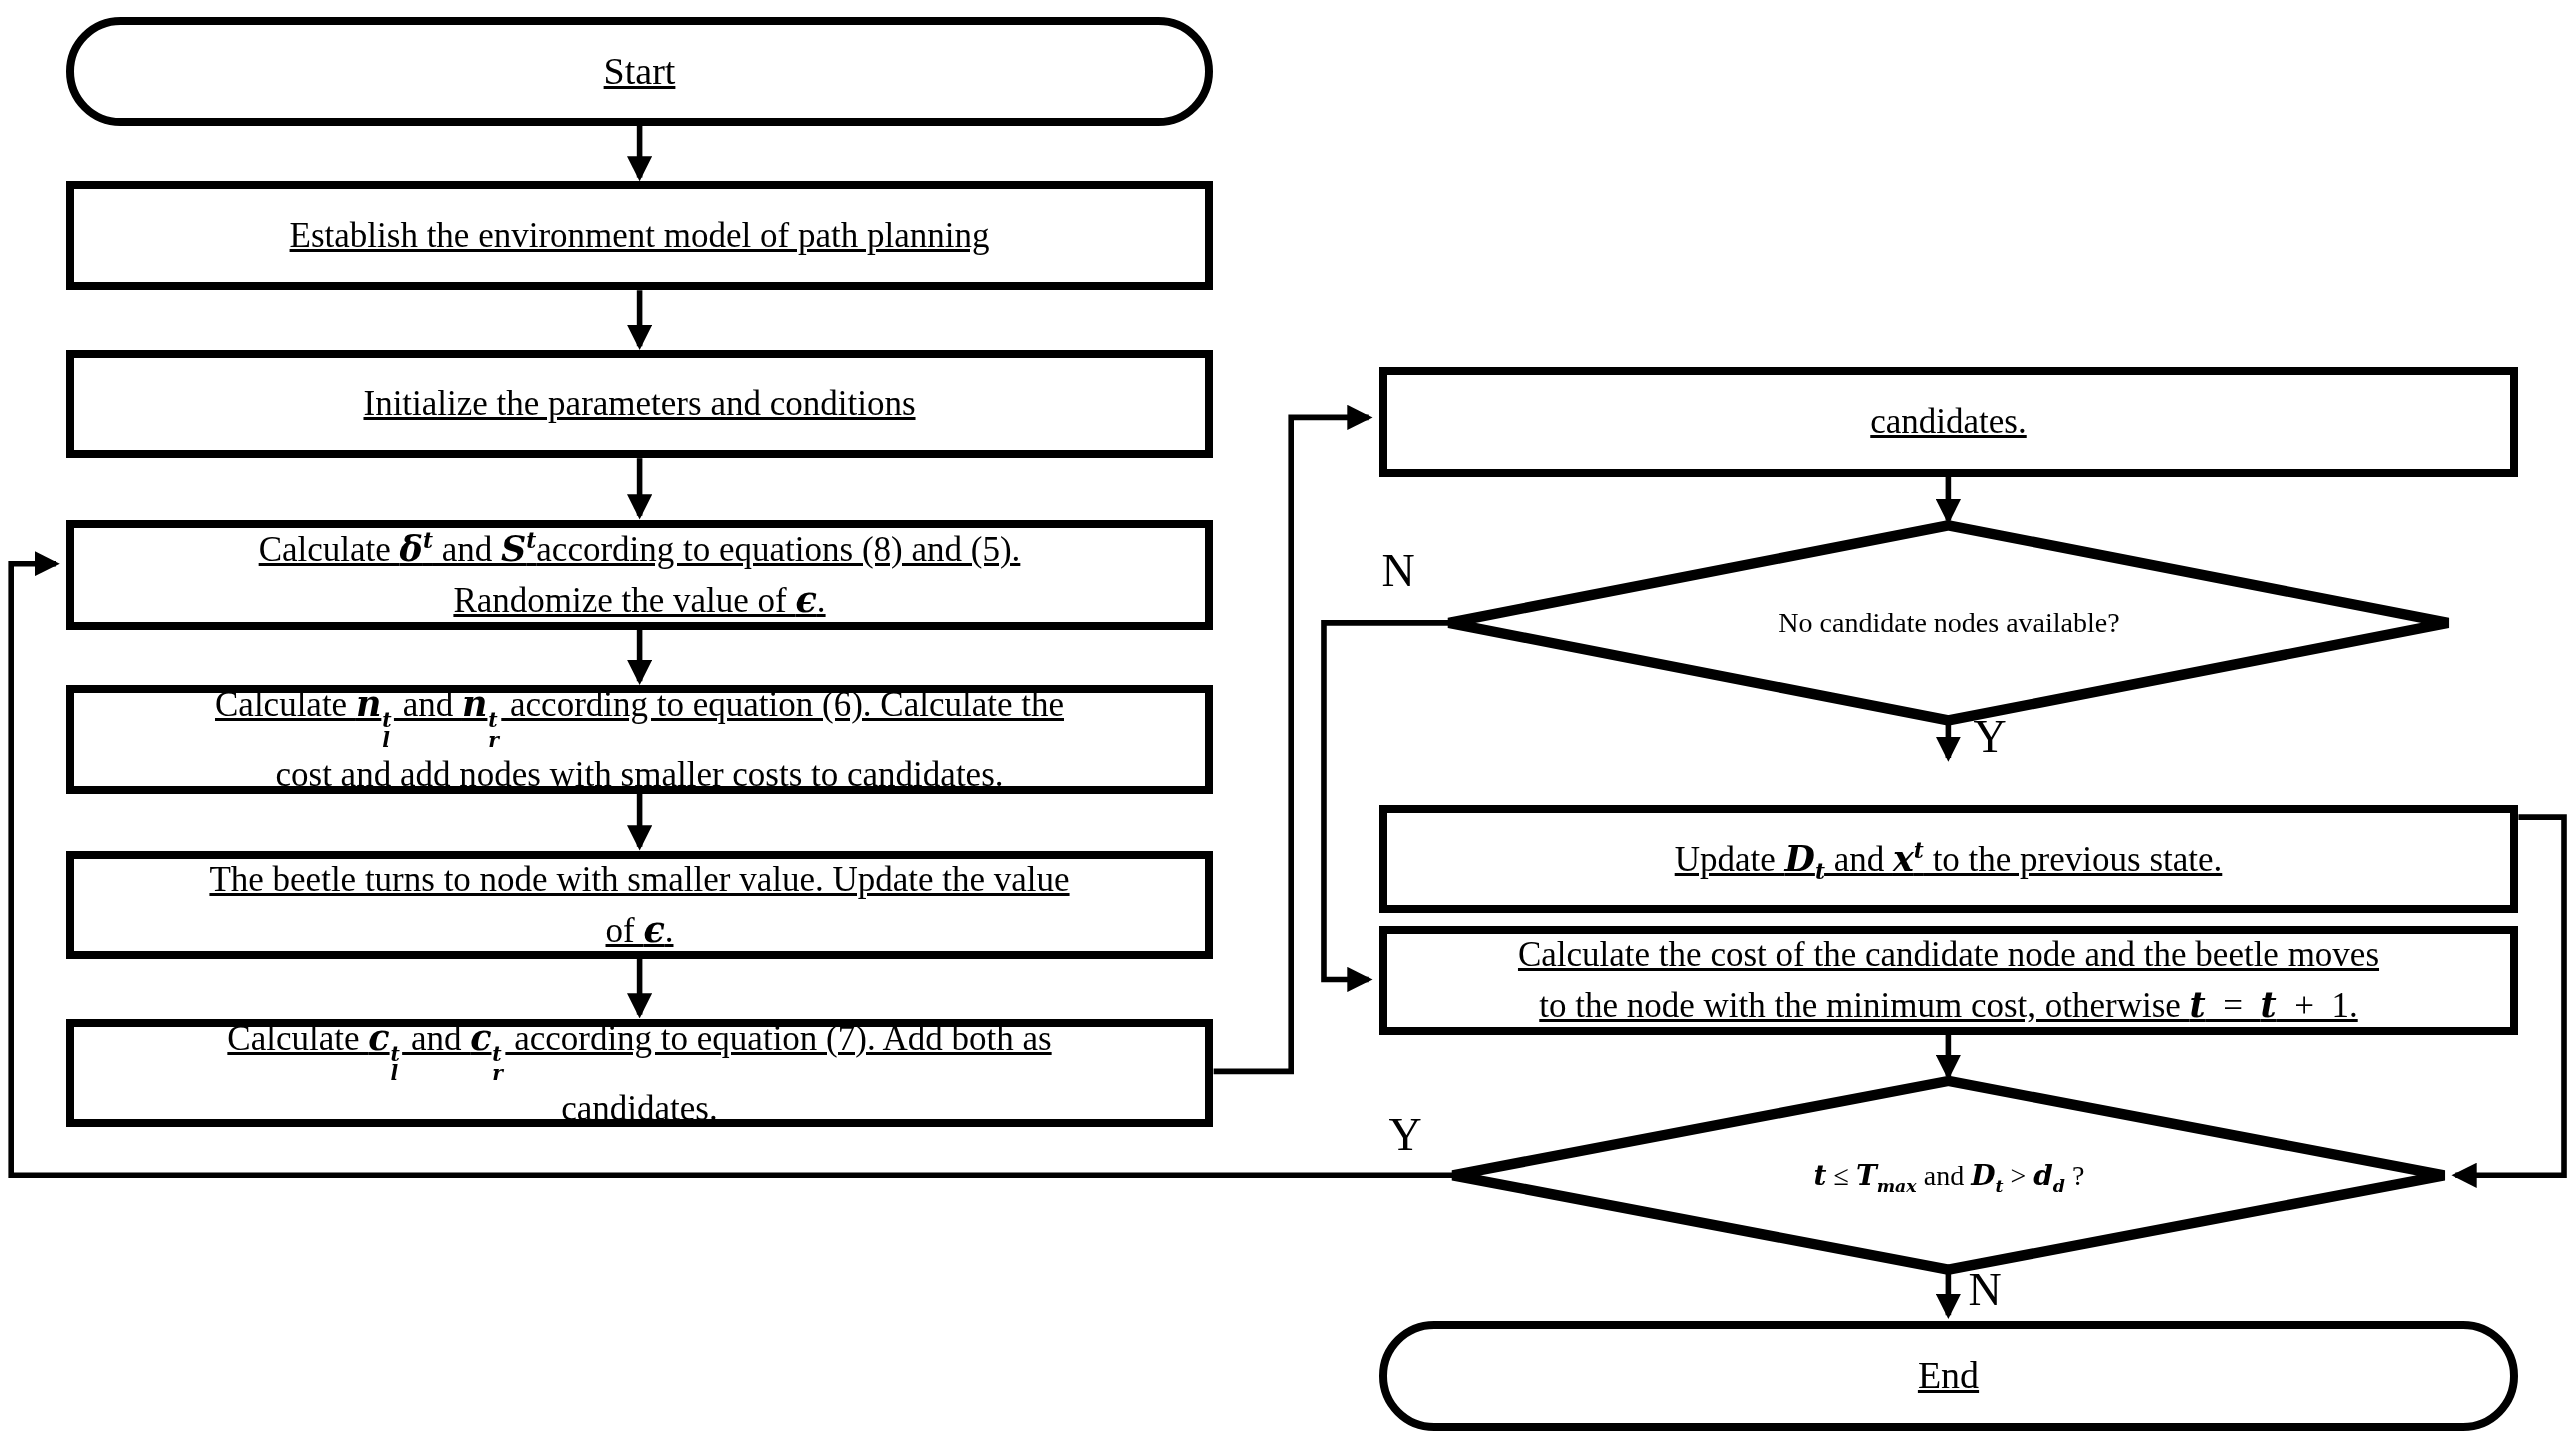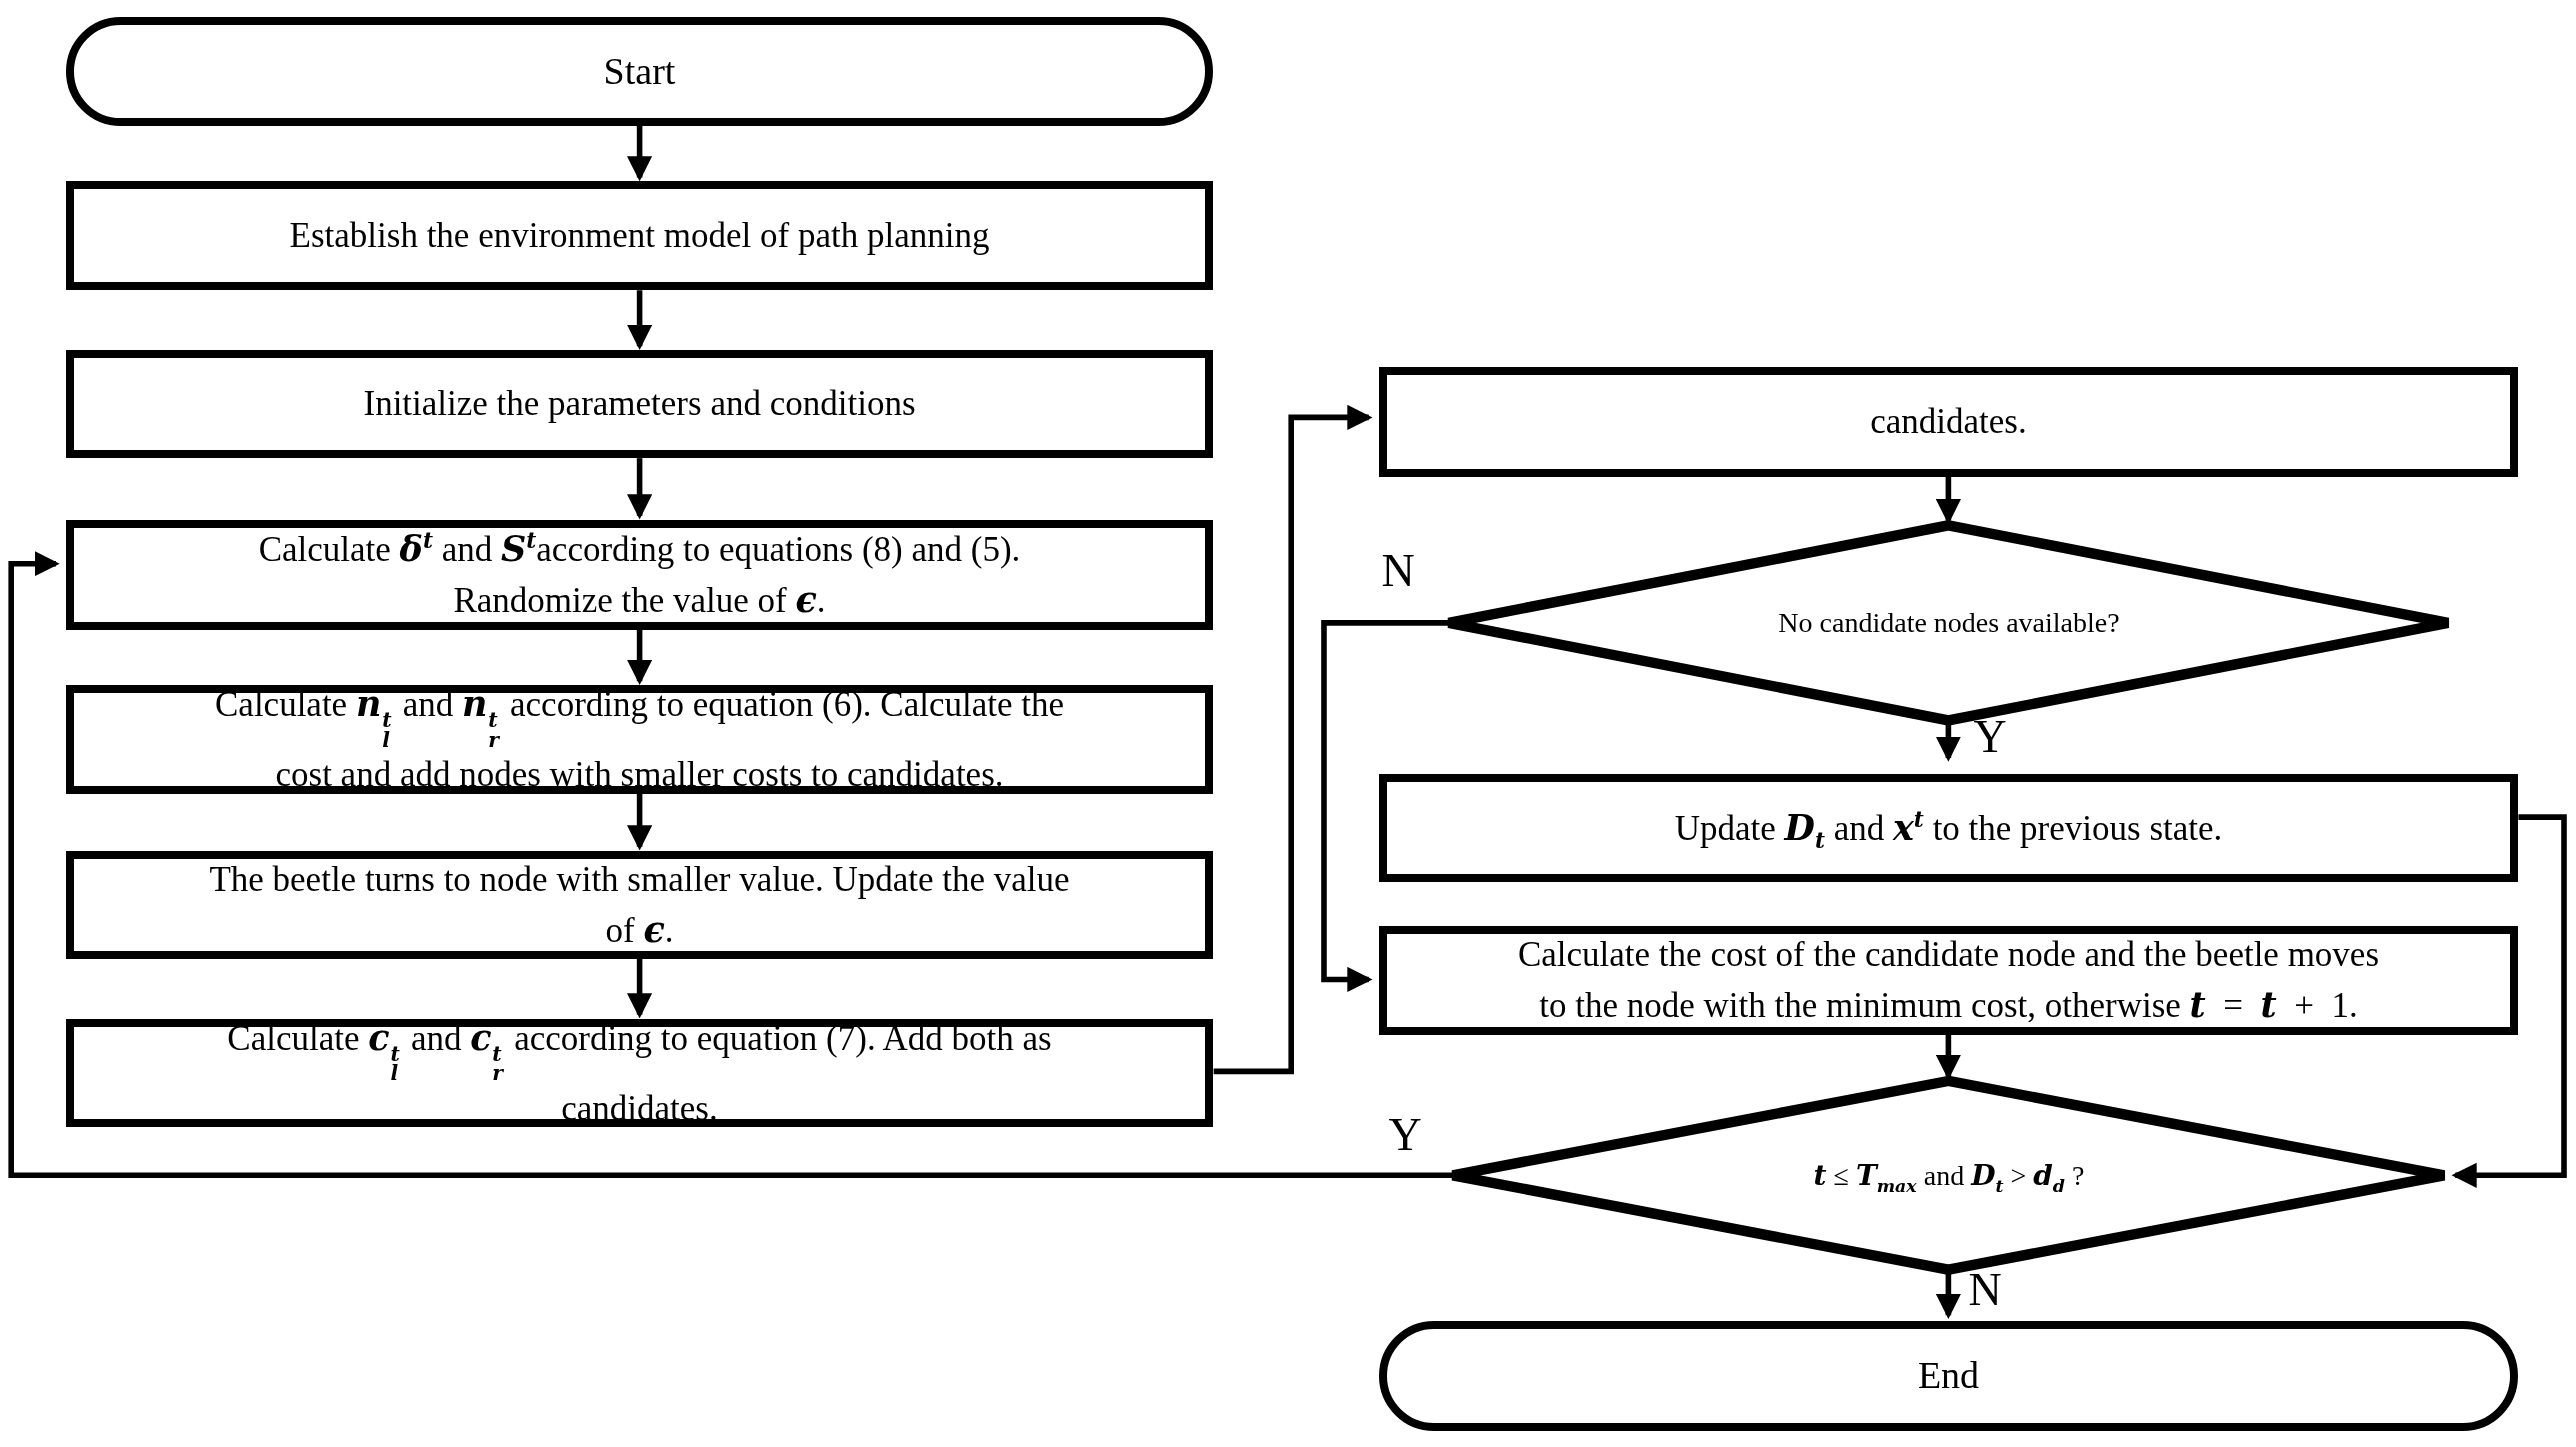--- a/index.html
+++ b/index.html
@@ -3,21 +3,21 @@
 <meta charset="utf-8">
 <style>
   html,body{margin:0;padding:0;background:#ffffff;}
   #canvas{position:relative;width:2576px;height:1448px;background:#ffffff;overflow:hidden;
           font-family:"Liberation Serif","DejaVu Serif",serif;color:#000;}
   #edges{position:absolute;left:0;top:0;width:2576px;height:1448px;}
   .edge{fill:none;stroke:#000;stroke-width:7;}
   .diamond{fill:#ffffff;stroke:#000;stroke-width:13;}
   .node{position:absolute;background:#ffffff;border:8px solid #000;box-sizing:border-box;
         display:flex;flex-direction:column;justify-content:center;align-items:center;
-        text-align:center;font-size:35px;line-height:1.42;}
+        text-align:center;font-size:35px;line-height:1.42;text-decoration:underline;}
   .pill{border-radius:64px;border-width:8.8px;font-size:38px;}
   .dtext{position:absolute;display:flex;flex-direction:column;justify-content:center;align-items:center;
          text-align:center;font-size:28px;line-height:1.42;}
   .ln{white-space:pre;}
   .blabel{position:absolute;font-size:46px;transform:translate(-50%,-50%);line-height:1;}
   .m{font-style:italic;font-weight:bold;font-family:"DejaVu Serif","Liberation Serif",serif;margin-top:18px;}
   .m sup,.m sub{font-size:62%;line-height:0;}
   .ss{display:inline-flex;flex-direction:column;align-items:flex-start;font-size:58%;line-height:0.95;
       vertical-align:-0.55em;font-style:italic;font-weight:bold;
       font-family:"DejaVu Serif","Liberation Serif",serif;margin:0 2.4px 0 0.8px;}
@@ -87,21 +87,21 @@
   </div>
 
   <div class="node" style="left:1379px;top:367px;width:1139px;height:110px;">
     <div class="ln">candidates.</div>
   </div>
 
   <div class="dtext" style="left:1569px;top:569px;width:760px;height:107px;">
     <div class="ln">No candidate nodes available?</div>
   </div>
 
-  <div class="node" style="left:1379px;top:774px;width:1139px;height:108px;">
+  <div class="node" style="left:1379px;top:805px;width:1139px;height:108px;">
     <div class="ln">Update <span class="m">D<sub>t</sub></span> and <span class="m">x<sup>t</sup></span> to the previous state.</div>
   </div>
 
   <div class="node" style="left:1379px;top:926px;width:1139px;height:109px;">
     <div class="ln">Calculate the cost of the candidate node and the beetle moves</div>
     <div class="ln">to the node with the minimum cost, otherwise <span class="m">t</span> = <span class="m">t</span> + 1.</div>
   </div>
 
   <div class="dtext" style="left:1589px;top:1122px;width:720px;height:107px;align-items:center;">
     <div class="ln"><span class="m">t</span> ≤ <span class="m">T<sub>max</sub></span> and <span class="m">D<sub>t</sub></span> &gt; <span class="m">d<sub>d</sub></span> ?</div>

